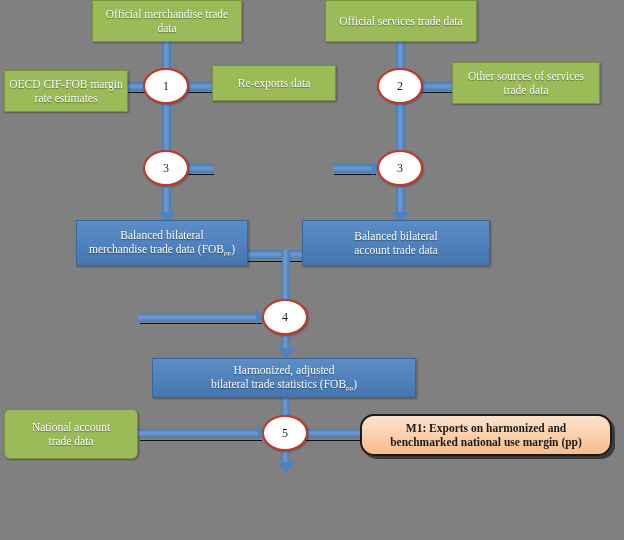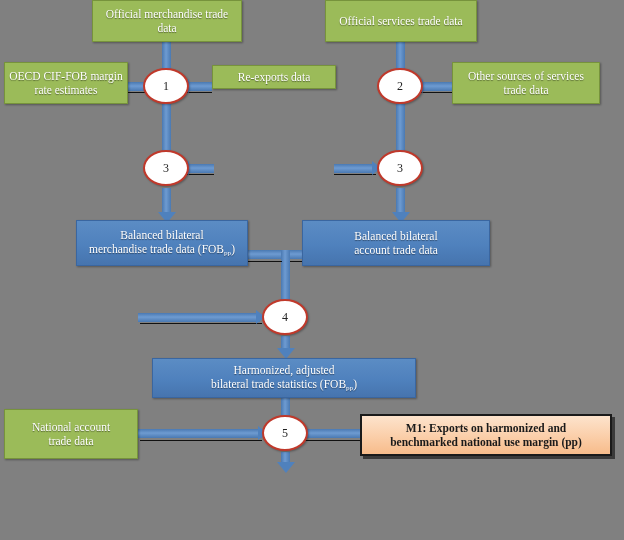--- a/index.html
+++ b/index.html
@@ -187,25 +187,25 @@
   <div class="rule" style="left:300px;top:440px;width:62px;"></div>
 
   <div class="box green" style="left:325px;top:0px;width:152px;height:42px;">
     <span class="txt">Official services trade data</span>
   </div>
 
   <div class="box green" style="left:92px;top:0px;width:150px;height:42px;">
     <span class="txt">Official merchandise trade data</span>
   </div>
 
-  <div class="box green" style="left:4px;top:62px;width:124px;height:42px;">
+  <div class="box green" style="left:4px;top:70px;width:124px;height:42px;">
     <span class="txt">OECD CIF-FOB margin rate estimates</span>
   </div>
 
-  <div class="box green" style="left:212px;top:65px;width:124px;height:24px;">
+  <div class="box green" style="left:212px;top:65px;width:124px;height:36px;">
     <span class="txt">Re-exports data</span>
   </div>
 
   <div class="box green" style="left:452px;top:62px;width:148px;height:42px;">
     <span class="txt">Other sources of services trade data</span>
   </div>
 
 
   <div class="box blue" style="left:76px;top:220px;width:172px;height:46px;">
     <span class="txt">
@@ -222,28 +222,28 @@
   </div>
 
 
   <div class="box blue" style="left:152px;top:358px;width:264px;height:40px;">
     <span class="txt">
       <span>Harmonized, adjusted</span><br>
       <span>bilateral trade statistics (FOB</span><sub>pp</sub><span>)</span>
     </span>
   </div>
 
-  <div class="box green" style="left:4px;top:409px;width:134px;height:50px;">
+  <div class="box green" style="left:4px;top:409px;width:134px;height:50px;border-radius:6px;">
     <span class="txt">
       <span>National account</span><br>
       <span>trade data</span>
     </span>
   </div>
 
-  <div class="box orange" style="left:360px;top:414px;width:252px;height:42px;">
+  <div class="box orange" style="left:360px;top:414px;width:252px;height:42px;border-radius:14px;">
     <span class="txt">
       <span>M1: Exports on harmonized and</span><br>
       <span>benchmarked national use margin (pp)</span>
     </span>
   </div>
 
 
   <div class="node" style="left:143px;top:68px;">
     <span>1</span>
   </div>

